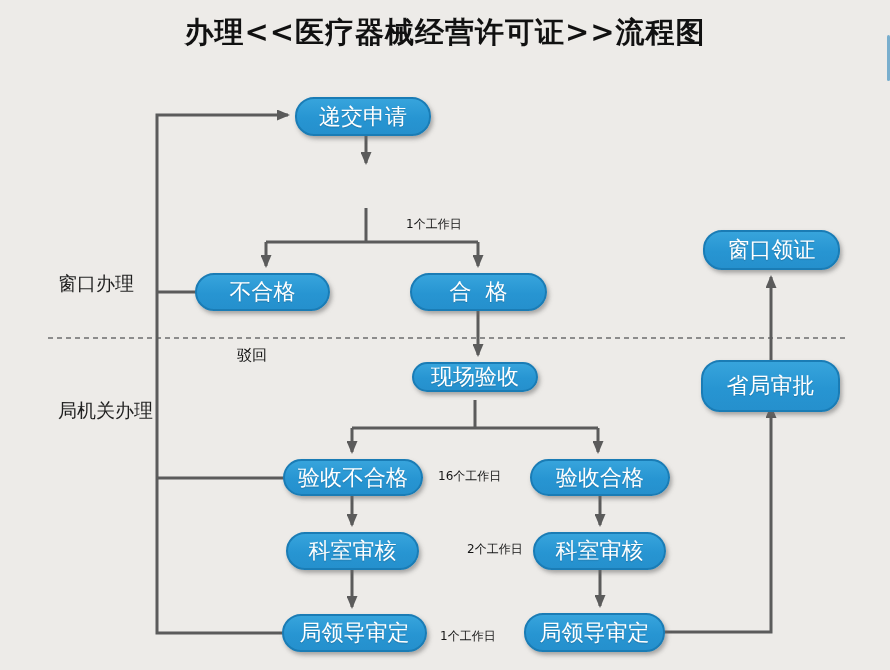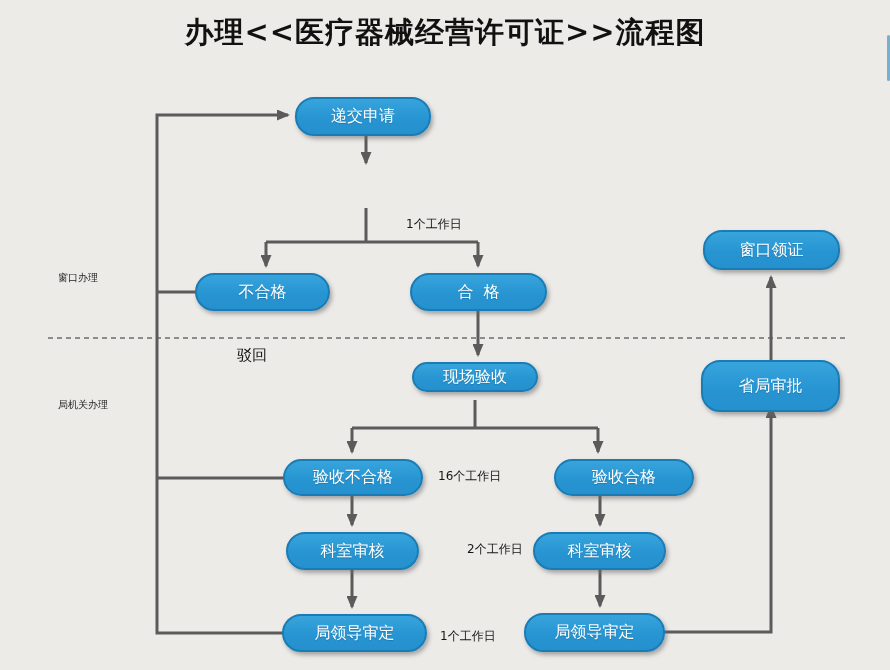--- a/index.html
+++ b/index.html
@@ -16,38 +16,38 @@
   .title{
     position:absolute;left:0;top:13px;width:890px;text-align:center;
     font-family:"DejaVu Serif","Liberation Serif",serif;
     font-weight:bold;font-size:29px;color:#111;letter-spacing:1px;
   }
   svg.connectors{position:absolute;left:0;top:0;}
   .node{
     position:absolute;display:flex;align-items:center;justify-content:center;
     background:linear-gradient(180deg,#37a4dc 0%,#2795d2 55%,#2590cd 100%);
     border:2px solid #1a7cb5;border-radius:19px;
-    color:#fff;font-size:16px;white-space:pre;box-sizing:border-box;
+    color:#fff;font-size:22px;white-space:pre;box-sizing:border-box;
     box-shadow:2px 3px 4px rgba(105,105,105,.55);
     text-shadow:0 1px 1px rgba(0,0,0,.18);
   }
   #n-submit   {left:295px;top:97px; width:136px;height:39px;}
   #n-review   {left:298px;top:169px;width:135px;height:39px;}
   #n-fail     {left:195px;top:273px;width:135px;height:38px;}
   #n-pass     {left:410px;top:273px;width:137px;height:38px;}
   #n-site     {left:412px;top:362px;width:126px;height:30px;}
   #n-sitefail {left:283px;top:459px;width:140px;height:37px;}
-  #n-sitepass {left:554px;top:459px;width:140px;height:37px;}
+  #n-sitepass {left:530px;top:459px;width:140px;height:37px;}
   #n-deptl    {left:286px;top:532px;width:133px;height:38px;}
   #n-deptr    {left:533px;top:532px;width:133px;height:38px;}
   #n-leaderl  {left:282px;top:614px;width:145px;height:38px;}
   #n-leaderr  {left:524px;top:613px;width:141px;height:39px;}
   #n-prov     {left:701px;top:360px;width:139px;height:52px;}
   #n-collect  {left:703px;top:230px;width:137px;height:40px;text-align:right;}
-  .zone-label{position:absolute;font-size:10px;color:#1f1f1f;}
+  .zone-label{position:absolute;font-size:19px;color:#1f1f1f;}
   #z-window{left:58px;top:271px;}
   #z-bureau{left:58px;top:386px;margin-top:12px;}
   .edge-label{position:absolute;font-size:12px;color:#141414;}
   #a-reject{left:237px;top:346px;font-size:15px;}
   #a-d1 {left:406px;top:216px;}
   #a-d16{left:438px;top:468px;}
   #a-d2 {left:467px;top:541px;}
   #a-d1b{left:440px;top:628px;}
   .scroll-thumb{position:absolute;left:887px;top:35px;width:3px;height:46px;background:#79aecd;border-radius:2px;}
 </style>

